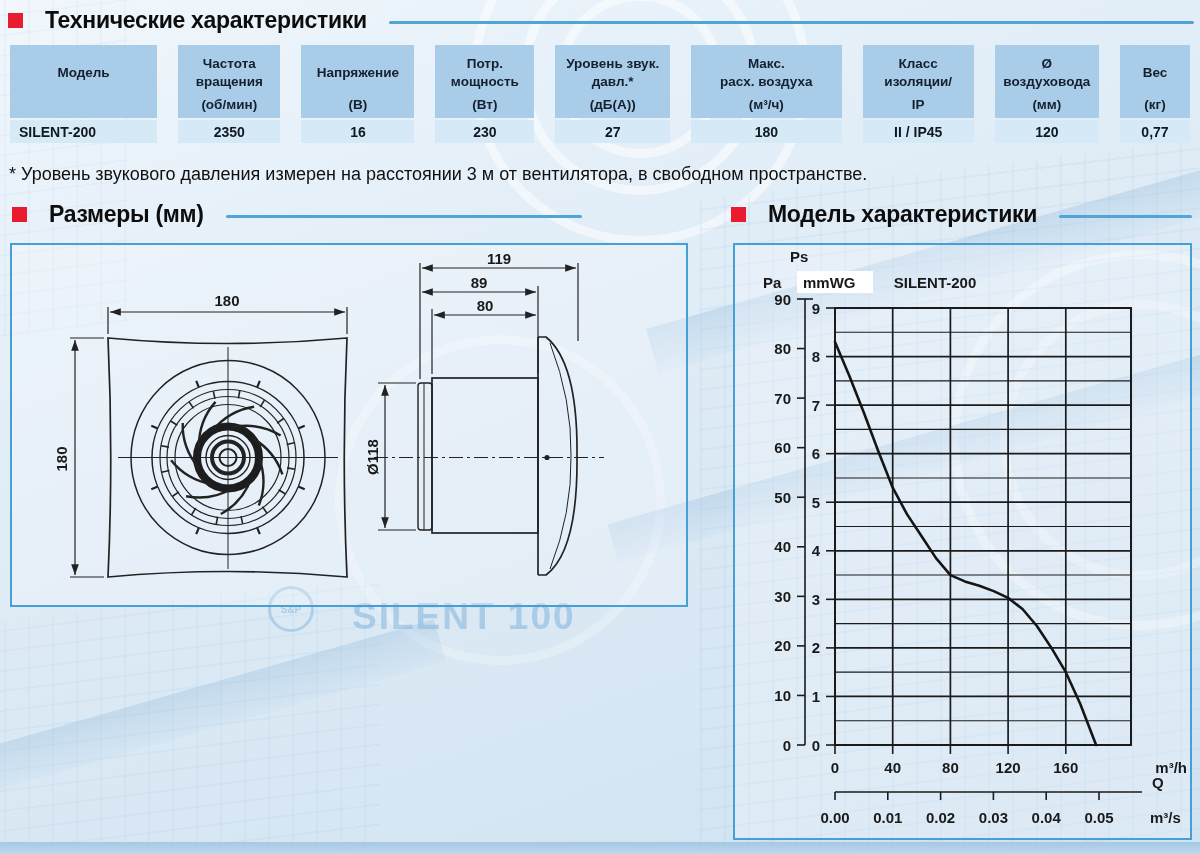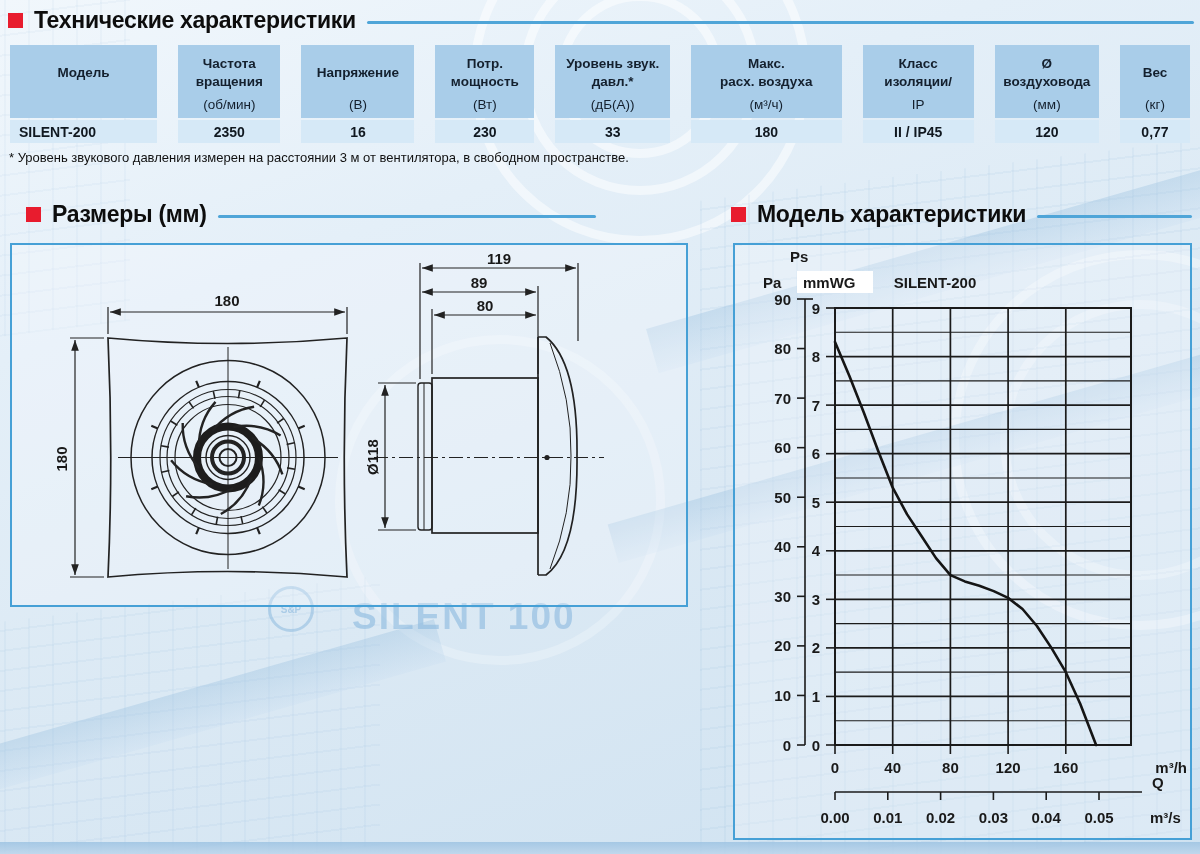--- a/index.html
+++ b/index.html
@@ -14,40 +14,40 @@
   .glass{position:absolute;
     background:
       repeating-linear-gradient(90deg, rgba(125,170,210,.16) 0 2px, transparent 2px 24px),
       repeating-linear-gradient(0deg, rgba(125,170,210,.16) 0 2px, transparent 2px 20px);
     transform:skewY(-7deg);}
   .beam{position:absolute;transform:rotate(-16deg);
     background:linear-gradient(180deg, rgba(150,190,222,.35), rgba(195,218,240,.22));}
   .bottom-strip{position:absolute;left:0;bottom:0;width:100%;height:12px;
     background:linear-gradient(#9dc3e2,#bcd5eb);opacity:.85}
 
-  .section-head{position:absolute;display:flex;align-items:center;gap:11px;z-index:3}
+  .section-head{position:absolute;display:flex;align-items:center;gap:22px;z-index:3}
   .bullet{width:15px;height:15px;background:#e81c2e;flex:0 0 auto}
   .section-head h2{font-size:23px;font-weight:800;color:#0d0d0d;letter-spacing:-.3px;white-space:nowrap}
   .rule{flex:1;height:3px;background:#4fa5d8;border-radius:2px;margin-top:3px}
   .head-tech{left:8px;top:7px;width:1186px}
-  .head-dims{left:26px;top:201px;width:570px}
+  .head-dims{left:12px;top:201px;width:570px}
   .head-perf{left:731px;top:201px;width:461px}
 
   .spec-table{position:absolute;left:10px;top:45px;width:1180px;z-index:3}
   .thead,.trow{display:grid;grid-template-columns:168fr 117fr 129fr 113fr 131fr 172fr 127fr 119fr 80fr;gap:0 21px}
   .trow{margin-top:2px}
   .th{background:#a9cde9;height:73px;display:flex;flex-direction:column;color:#14202e}
   .cname{flex:1;display:flex;align-items:center;justify-content:center;text-align:center;
     font-weight:700;font-size:13.5px;line-height:1.3;white-space:pre-line;padding-top:3px}
-  .cunit{height:21px;text-align:center;font-weight:400;font-size:13.5px}
+  .cunit{height:21px;text-align:center;font-weight:700;font-size:13.5px}
   .td{background:#d6e9f7;height:23px;display:flex;align-items:center;justify-content:center;
     font-size:14px;font-weight:700;color:#101820}
   .td.first{justify-content:flex-start;padding-left:9px}
 
-  .footnote{position:absolute;left:9px;top:150px;font-size:13px;color:#101010;z-index:3}
+  .footnote{position:absolute;left:9px;top:164px;font-size:18px;color:#101010;z-index:3}
 
   .panel{position:absolute;border:2px solid #46a0d6;z-index:2;background:rgba(250,253,255,.28)}
   .dims-panel{left:10px;top:243px;width:678px;height:364px}
   .perf-panel{left:733px;top:243px;width:459px;height:597px}
 
   .wm{position:absolute;z-index:1;color:rgba(140,185,223,.62);font-weight:700}
   .wm-text{left:352px;top:596px;font-size:37px;letter-spacing:2px}
   .wm-logo{left:268px;top:586px;width:46px;height:46px;border:3px solid rgba(140,185,223,.55);
     border-radius:50%;display:flex;align-items:center;justify-content:center;font-size:10px}
 
@@ -122,21 +122,21 @@
       <div class="th">
         <div class="cname">Вес</div>
         <div class="cunit">(кг)</div>
       </div>
     </div>
   <div class="trow">
       <div class="td first">SILENT-200</div>
       <div class="td">2350</div>
       <div class="td">16</div>
       <div class="td">230</div>
-      <div class="td">33</div>
+      <div class="td">27</div>
       <div class="td">180</div>
       <div class="td">II / IP45</div>
       <div class="td">120</div>
       <div class="td">0,77</div>
     </div>
 </div>
 
 <div class="footnote">* Уровень звукового давления измерен на расстоянии 3 м от вентилятора, в свободном пространстве.</div>
 
 <div class="section-head head-dims">

